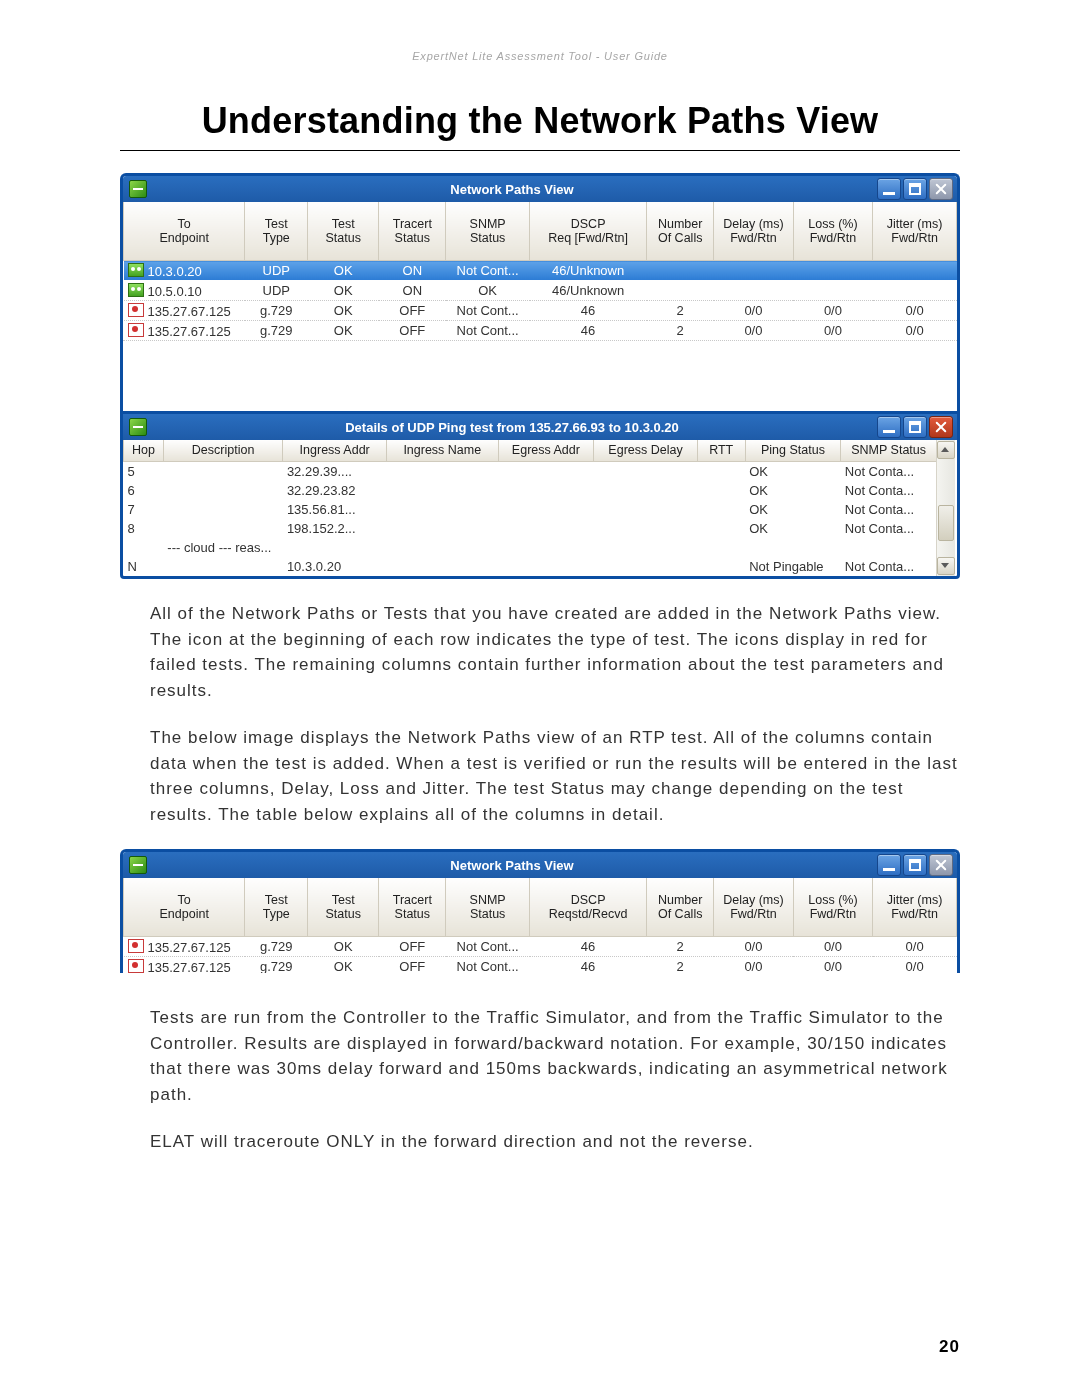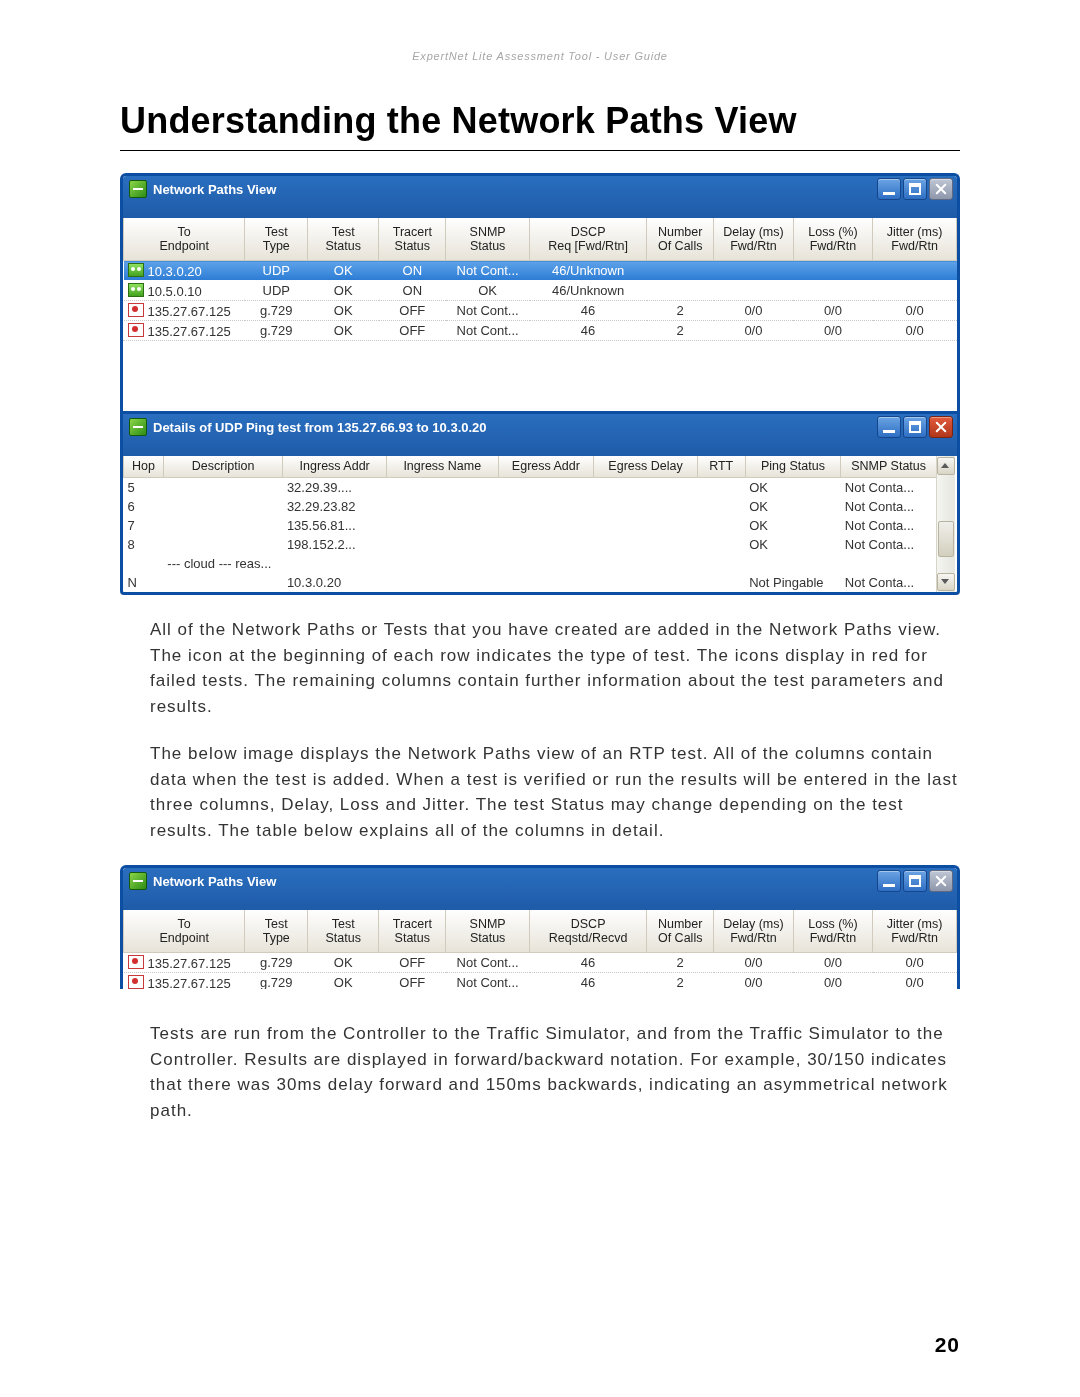--- a/index.html
+++ b/index.html
@@ -47,20 +47,21 @@
     margin-bottom:38px;
     font-style:italic;
   }
   h1.page-title{
     font-family:Arial,Helvetica,sans-serif;
     font-weight:700;
     font-size:36px;
     letter-spacing:0.2px;
     color:var(--heading);
     margin:0 0 8px 0;
+    text-align:center;
   }
   hr.rule{
     border:none;border-top:1px solid #000;margin:2px 0 22px 0;
   }
   .body-text{
     margin:22px 0 22px 30px;
     line-height:1.5;
   }
   h2.section{
     font-family:Arial,Helvetica,sans-serif;
@@ -69,43 +70,44 @@
     letter-spacing:0.3px;
     color:var(--heading);
     margin:36px 0 6px 0;
   }
   .page-number{
     position:absolute;
     right:120px;
     bottom:40px;
     font-family:Arial,Helvetica,sans-serif;
     font-weight:700;
-    font-size:21px;
+    font-size:17px;
     color:#000;
   }
 
   
   .xp-window{
     border:3px solid var(--xp-title);
     border-radius:6px 6px 4px 4px;
     background:#fff;
     letter-spacing:0;
     font-family:Tahoma,Arial,sans-serif;
     font-size:13px;
     overflow:hidden;
   }
   .xp-titlebar{
     background:linear-gradient(to bottom,var(--xp-blue-top),var(--xp-blue-bot));
     color:#fff;
     font-weight:700;
     height:26px;
     display:flex;
     align-items:center;
-    padding:0 4px 16px 6px;
+    padding:0 4px 0 6px;
     gap:6px;
+    text-align:center;
   }
   .xp-titlebar .title-icon{
     width:16px;height:16px;
     background:linear-gradient(135deg,#8bd648,#2c8c14);
     border:1px solid #145a0a;
     border-radius:2px;
     position:relative;
     flex:0 0 16px;
   }
   .xp-titlebar .title-icon::after{
@@ -134,21 +136,21 @@
     width:100%;
     border-collapse:collapse;
     table-layout:fixed;
   }
   .xp-grid th{
     background:linear-gradient(to bottom,var(--xp-header-top) 0%,var(--xp-header-bot) 100%);
     border:1px solid var(--xp-header-border);
     border-top:none;
     font-weight:400;
     color:#222;
-    padding:4px 4px;
+    padding:12px 4px;
     text-align:center;
     line-height:1.15;
     height:34px;
     vertical-align:middle;
     font-size:12.5px;
   }
   .xp-grid td{
     border-bottom:1px dotted var(--xp-cell-border);
     padding:1px 4px;
     text-align:center;
@@ -525,15 +527,16 @@
             <td>0/0</td>
             <td>0/0</td>
             <td>0/0</td>
           </tr>
         </tbody>
     </table>
   </div>
   <div class="torn"></div>
 
   <p class="body-text">Tests are run from the Controller to the Traffic Simulator, and from the Traffic Simulator to the Controller. Results are displayed in forward/backward notation. For example, 30/150 indicates that there was 30ms delay forward and 150ms backwards, indicating an asymmetrical network path.</p>
+  <p class="body-text">ELAT will traceroute ONLY in the forward direction and not the reverse.</p>
 </div>
 
 <div class="page-number">20</div>
 
 </body></html>

